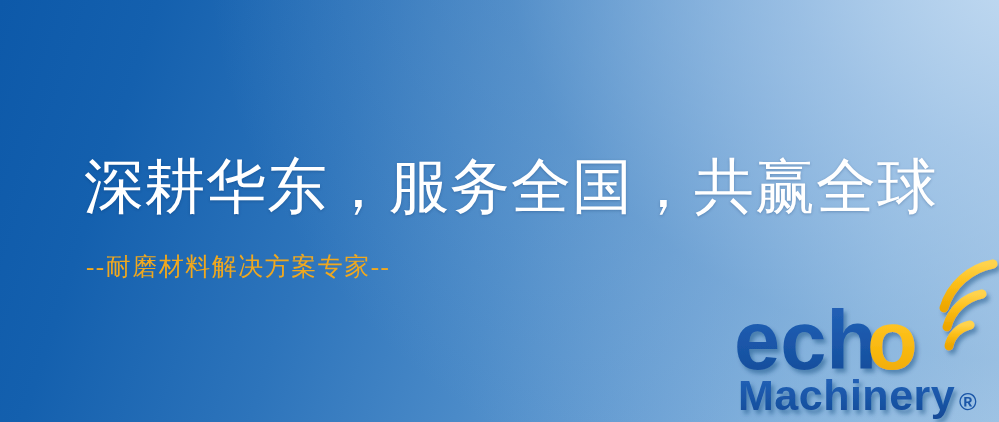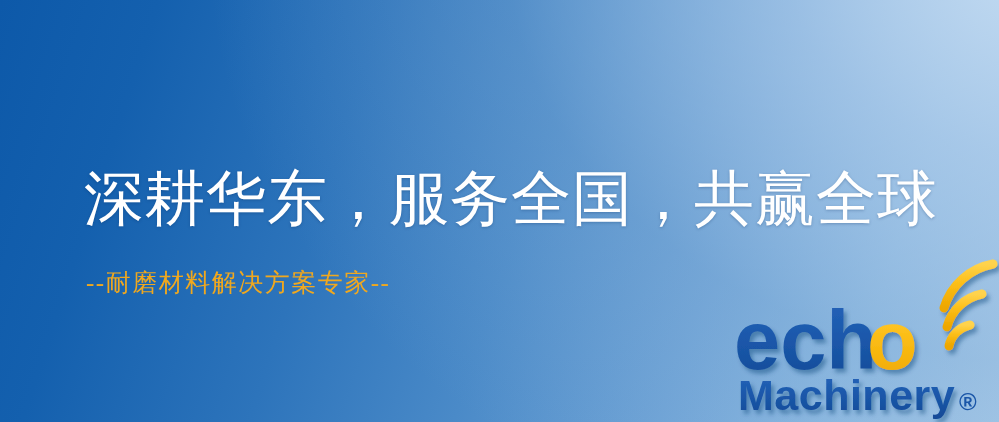--- a/index.html
+++ b/index.html
@@ -30,37 +30,37 @@
           #4a8ac8 52%,
           #6ea3d6 70%,
           #8fbbe2 86%,
           #a6c9e8 100%);
   }
 
   
   .headline {
     position: absolute;
     left: 84px;
-    top: 162px;
+    top: 150px;
     margin: 0;
     font-family: "Liberation Serif", "DejaVu Serif", serif;
     font-size: 60px;
     line-height: 74px;
     font-weight: 400;
     color: #ffffff;
     letter-spacing: 1px;
     white-space: nowrap;
     text-shadow: 0 1px 3px rgba(0,40,90,0.28);
   }
 
   
   .subtitle {
     position: absolute;
     left: 86px;
-    top: 266px;
+    top: 250px;
     margin: 0;
     font-family: "Liberation Serif", "DejaVu Serif", serif;
     font-size: 25px;
     line-height: 34px;
     font-weight: 400;
     color: #f0a81e;
     letter-spacing: 1.5px;
     white-space: nowrap;
   }
 

